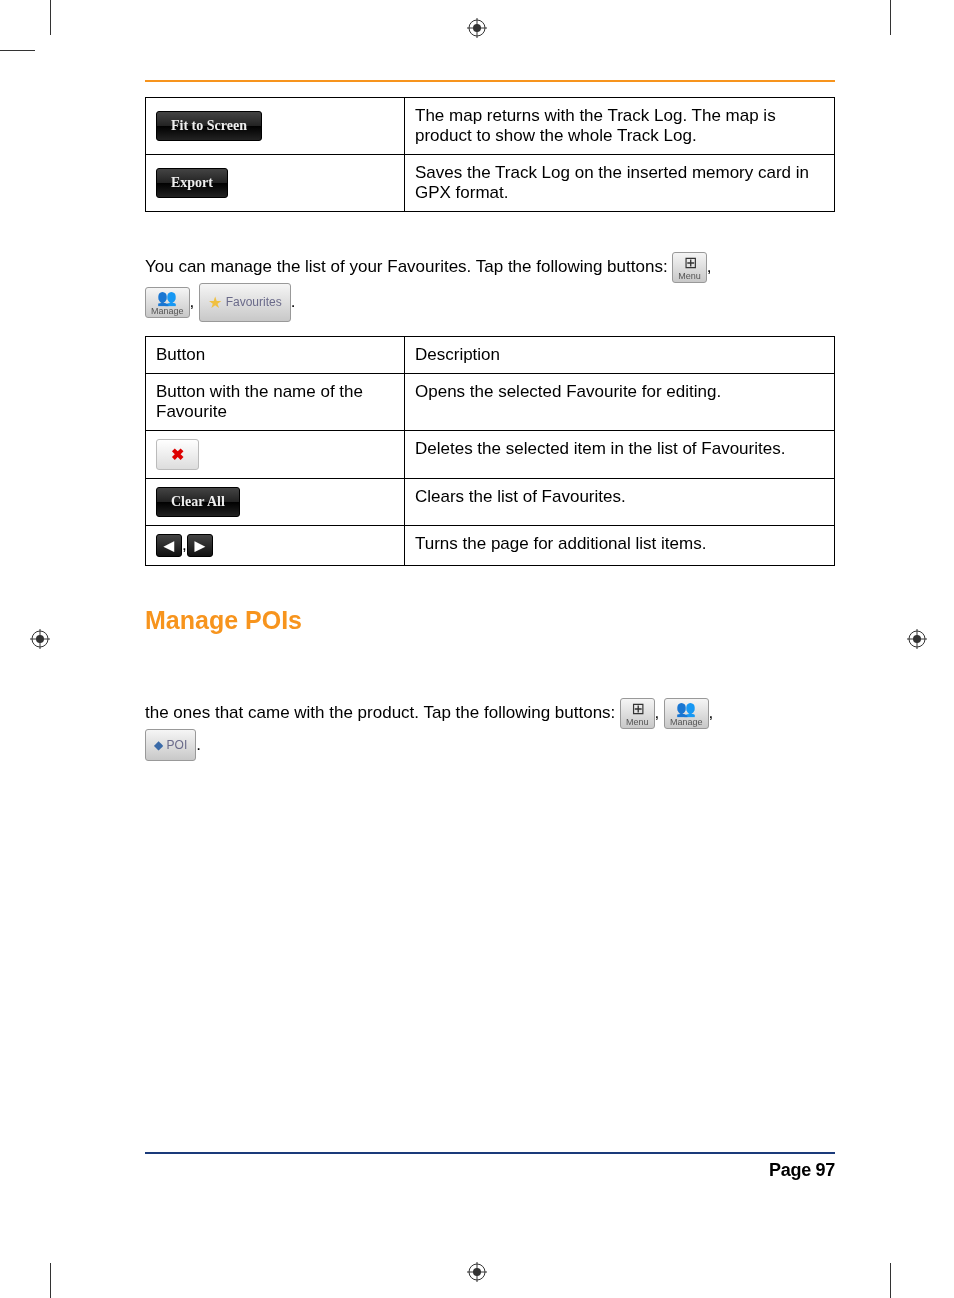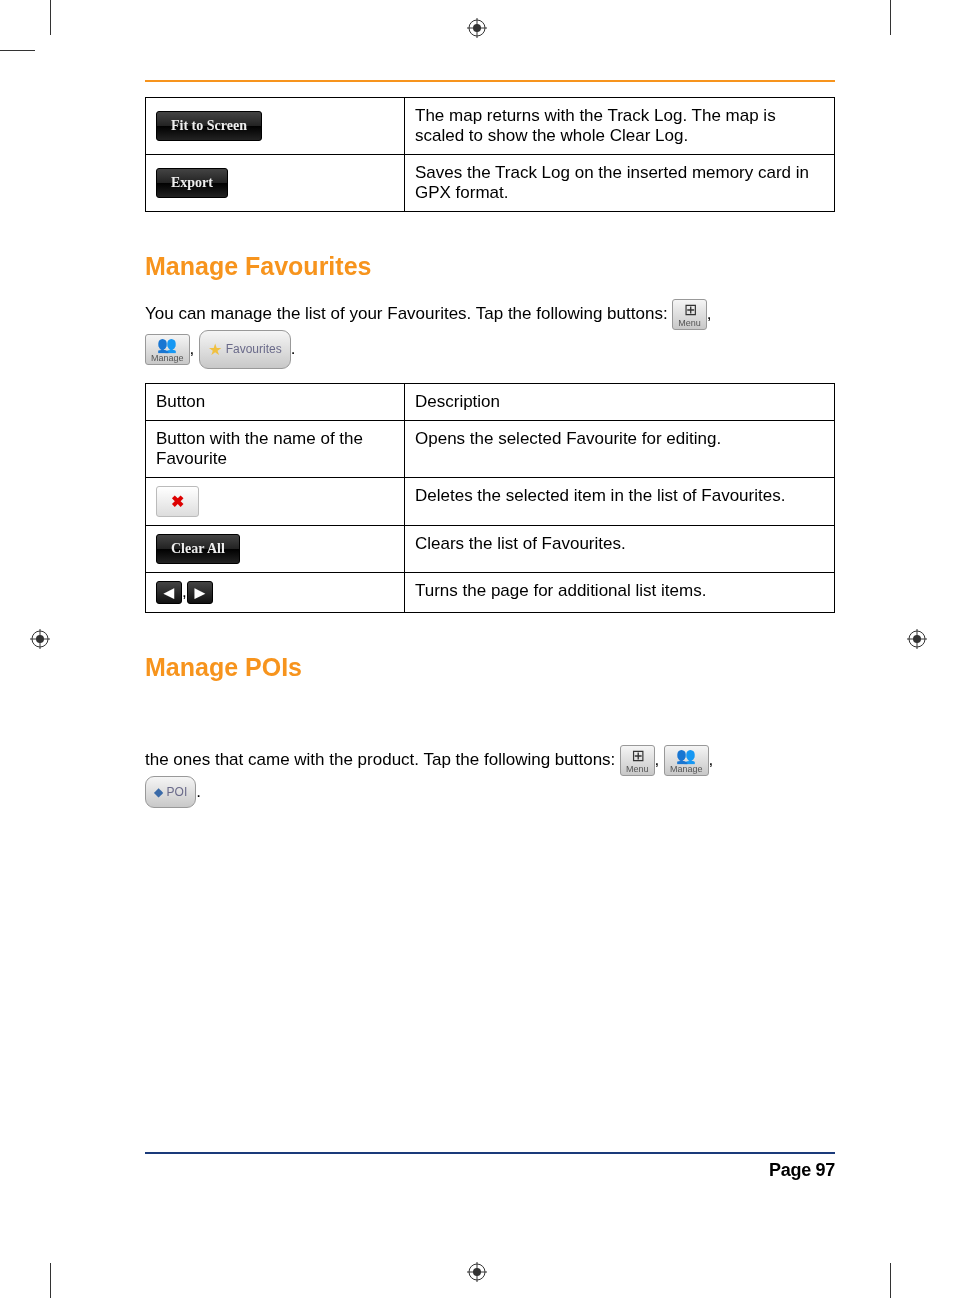--- a/index.html
+++ b/index.html
@@ -114,21 +114,21 @@
     .ui-btn-gray-small .icon-top {
       font-size: 16px;
       display: block;
       line-height: 1;
       margin-bottom: 1px;
     }
     .ui-btn-fav {
       display: inline-block;
       background: linear-gradient(to bottom, #f5f5f5, #c8c8c8);
       border: 1px solid #999;
-      border-radius: 9px;
+      border-radius: 3px;
       padding: 5px 8px;
       font-size: 12px;
       color: #6a6a8a;
       vertical-align: middle;
     }
     .ui-btn-delete-x {
       display: inline-block;
       background: linear-gradient(to bottom, #fff, #ddd);
       border: 1px solid #bbb;
       border-radius: 3px;
@@ -217,32 +217,31 @@
 
 <div class="page">
   <div class="orange-line"></div>
 
   <table class="btn-table">
     <tbody>
         <tr>
       <td class="col-btn">
         <span class="ui-btn-dark">Fit to Screen</span>
       </td>
-      <td>The map returns with the Track Log. The map is scaled to show the whole Clear Log.</td>
+      <td>The map returns with the Track Log. The map is product to show the whole Track Log.</td>
     </tr>
     <tr>
       <td class="col-btn">
         <span class="ui-btn-dark">Export</span>
       </td>
       <td>Saves the Track Log on the inserted memory card in GPX format.</td>
     </tr>
   </tbody>
     </table>
 
-  <h2 class="orange">Manage Favourites</h2>
   <p class="body">
     <span>You can manage the list of your Favourites. Tap the following buttons: </span>
     <span class="ui-btn-gray-small"><span class="icon-top menu-lines">⊞</span><span>Menu</span></span>,
     <br>
     <span class="ui-btn-gray-small"><span class="icon-top">👥</span><span>Manage</span></span>,
     <span class="ui-btn-fav"><span class="star-icon">★</span> <span>Favourites</span></span>.
   </p>
 
   <table class="btn-table">
     <tbody>

